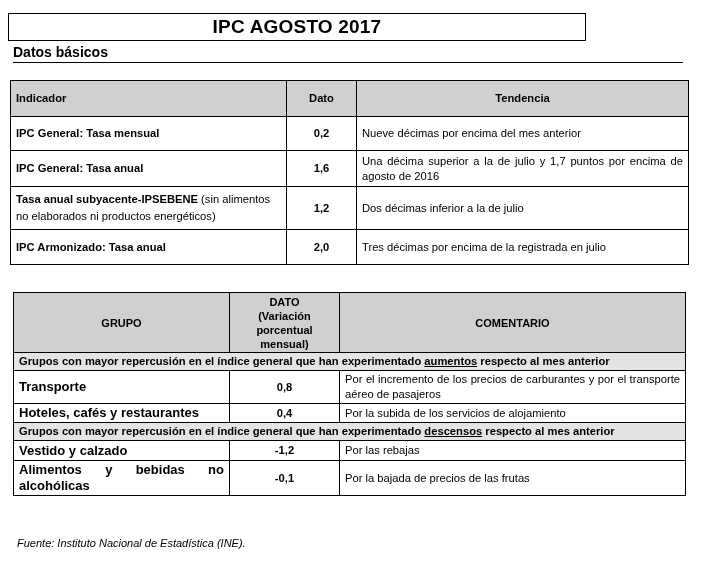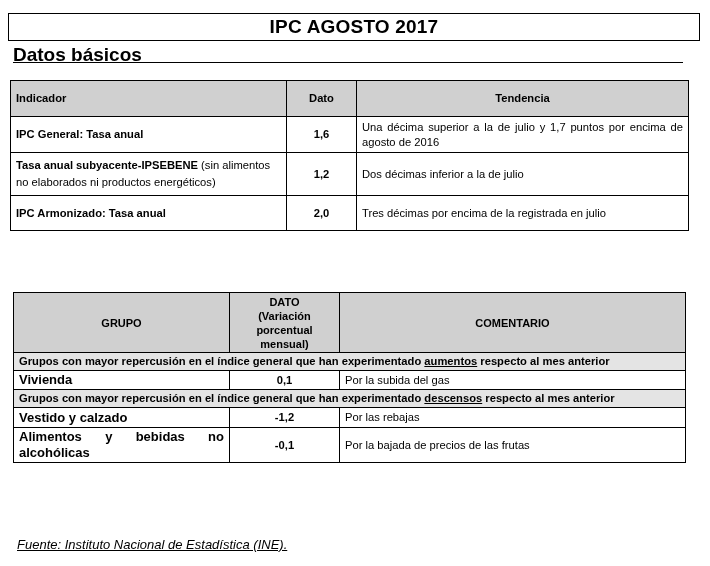--- a/index.html
+++ b/index.html
@@ -1,41 +1,41 @@
 <!DOCTYPE html>
 <html><head>
 <meta charset="utf-8">
 <style>
   html, body { margin:0; padding:0; background:#ffffff; }
   body { width:710px; height:566px; position:relative; overflow:hidden;
          font-family:"Liberation Sans", sans-serif; color:#000; }
-  .title-box { position:absolute; left:8px; top:13px; width:692px; height:28px;
+  .title-box { position:absolute; left:8px; top:13px; width:578px; height:28px;
                border:1px solid #000; box-sizing:border-box;
                display:flex; align-items:center; justify-content:center;
                font-size:19px; font-weight:bold; letter-spacing:0.2px; }
   .subtitle { position:absolute; left:13px; top:44px; width:670px; height:19px;
-              border-bottom:1px solid #000; font-size:19px; font-weight:bold; box-sizing:border-box; }
+              border-bottom:1px solid #000; font-size:14px; font-weight:bold; box-sizing:border-box; }
   table { position:absolute; border-collapse:collapse; table-layout:fixed; }
   td, th { border:1px solid #000; padding:0 5px; font-size:11.2px; line-height:15px; box-sizing:border-box; }
   #t1 { left:10px; top:80px; width:678px; }
   #t1 th { background:#d0d0d0; font-weight:bold; height:36px; text-align:left; }
   #t1 th.c { text-align:center; }
   #t1 td.ind { font-weight:bold; }
   #t1 td.ind .nb { font-weight:normal; }
   #t1 td.val { font-weight:bold; text-align:center; }
   #t2 { left:13px; top:292px; width:672px; }
   #t2 th { background:#d0d0d0; font-weight:bold; text-align:center; height:60px; font-size:11px; line-height:14px; }
   #t2 td.sub { background:#e4e4e4; font-weight:bold; text-align:left; height:18px; font-size:11.2px; line-height:15px; }
   #t2 td.sub u { text-decoration:underline; }
   #t2 td.grp { font-weight:bold; font-size:13px; line-height:16px; }
   #t2 td.grp.just { text-align:justify; text-align-last:left; }
   #t2 td.val { font-weight:bold; text-align:center; }
   #t2 td.com { text-align:left; }
   #t2 td.com.just { text-align:justify; }
-  .source { position:absolute; left:17px; top:537px; font-size:13px; font-style:italic;text-decoration:underline; }
+  .source { position:absolute; left:17px; top:537px; font-size:11px; font-style:italic; }
 </style>
 </head>
 <body>
 
 <div class="title-box">IPC AGOSTO 2017</div>
 <div class="subtitle">Datos básicos</div>
 
 <table id="t1">
   <colgroup>
       <col style="width:276px">
@@ -43,20 +43,25 @@
       <col style="width:332px">
     </colgroup>
   <thead>
     <tr>
       <th>Indicador</th>
       <th class="c">Dato</th>
       <th class="c">Tendencia</th>
     </tr>
   </thead>
   <tbody>
+    <tr style="height:34px">
+      <td class="ind"><span>IPC General: Tasa mensual</span></td>
+      <td class="val">0,2</td>
+      <td>Nueve décimas por encima del mes anterior</td>
+    </tr>
     <tr style="height:36px">
       <td class="ind"><span>IPC General: Tasa anual</span></td>
       <td class="val">1,6</td>
       <td style="text-align:justify">Una décima superior a la de julio y 1,7 puntos por encima de agosto de 2016</td>
     </tr>
     <tr style="height:43px">
       <td class="ind" style="line-height:17px"><span>Tasa anual subyacente-IPSEBENE</span><span class="nb"> (sin alimentos no elaborados ni productos energéticos)</span></td>
       <td class="val">1,2</td>
       <td>Dos décimas inferior a la de julio</td>
     </tr>
@@ -82,24 +87,29 @@
         <div>(Variación</div>
         <div>porcentual mensual)</div>
       </th>
       <th>COMENTARIO</th>
     </tr>
   </thead>
   <tbody>
     <tr>
       <td colspan="3" class="sub"><span>Grupos con mayor repercusión en el índice general que han experimentado </span><u>aumentos</u><span> respecto al mes anterior</span></td>
     </tr>
+    <tr style="height:33px">
+      <td class="grp">Transporte</td>
+      <td class="val">0,8</td>
+      <td class="com just">Por el incremento de los precios de carburantes y por el transporte aéreo de pasajeros</td>
+    </tr>
     <tr style="height:19px">
-      <td class="grp">Vivienda</td>
-      <td class="val">0,1</td>
-      <td class="com">Por la subida del gas</td>
+      <td class="grp">Hoteles, cafés y restaurantes</td>
+      <td class="val">0,4</td>
+      <td class="com">Por la subida de los servicios de alojamiento</td>
     </tr>
     <tr>
       <td colspan="3" class="sub"><span>Grupos con mayor repercusión en el índice general que han experimentado </span><u>descensos</u><span> respecto al mes anterior</span></td>
     </tr>
     <tr style="height:20px">
       <td class="grp">Vestido y calzado</td>
       <td class="val">-1,2</td>
       <td class="com">Por las rebajas</td>
     </tr>
     <tr style="height:35px">

